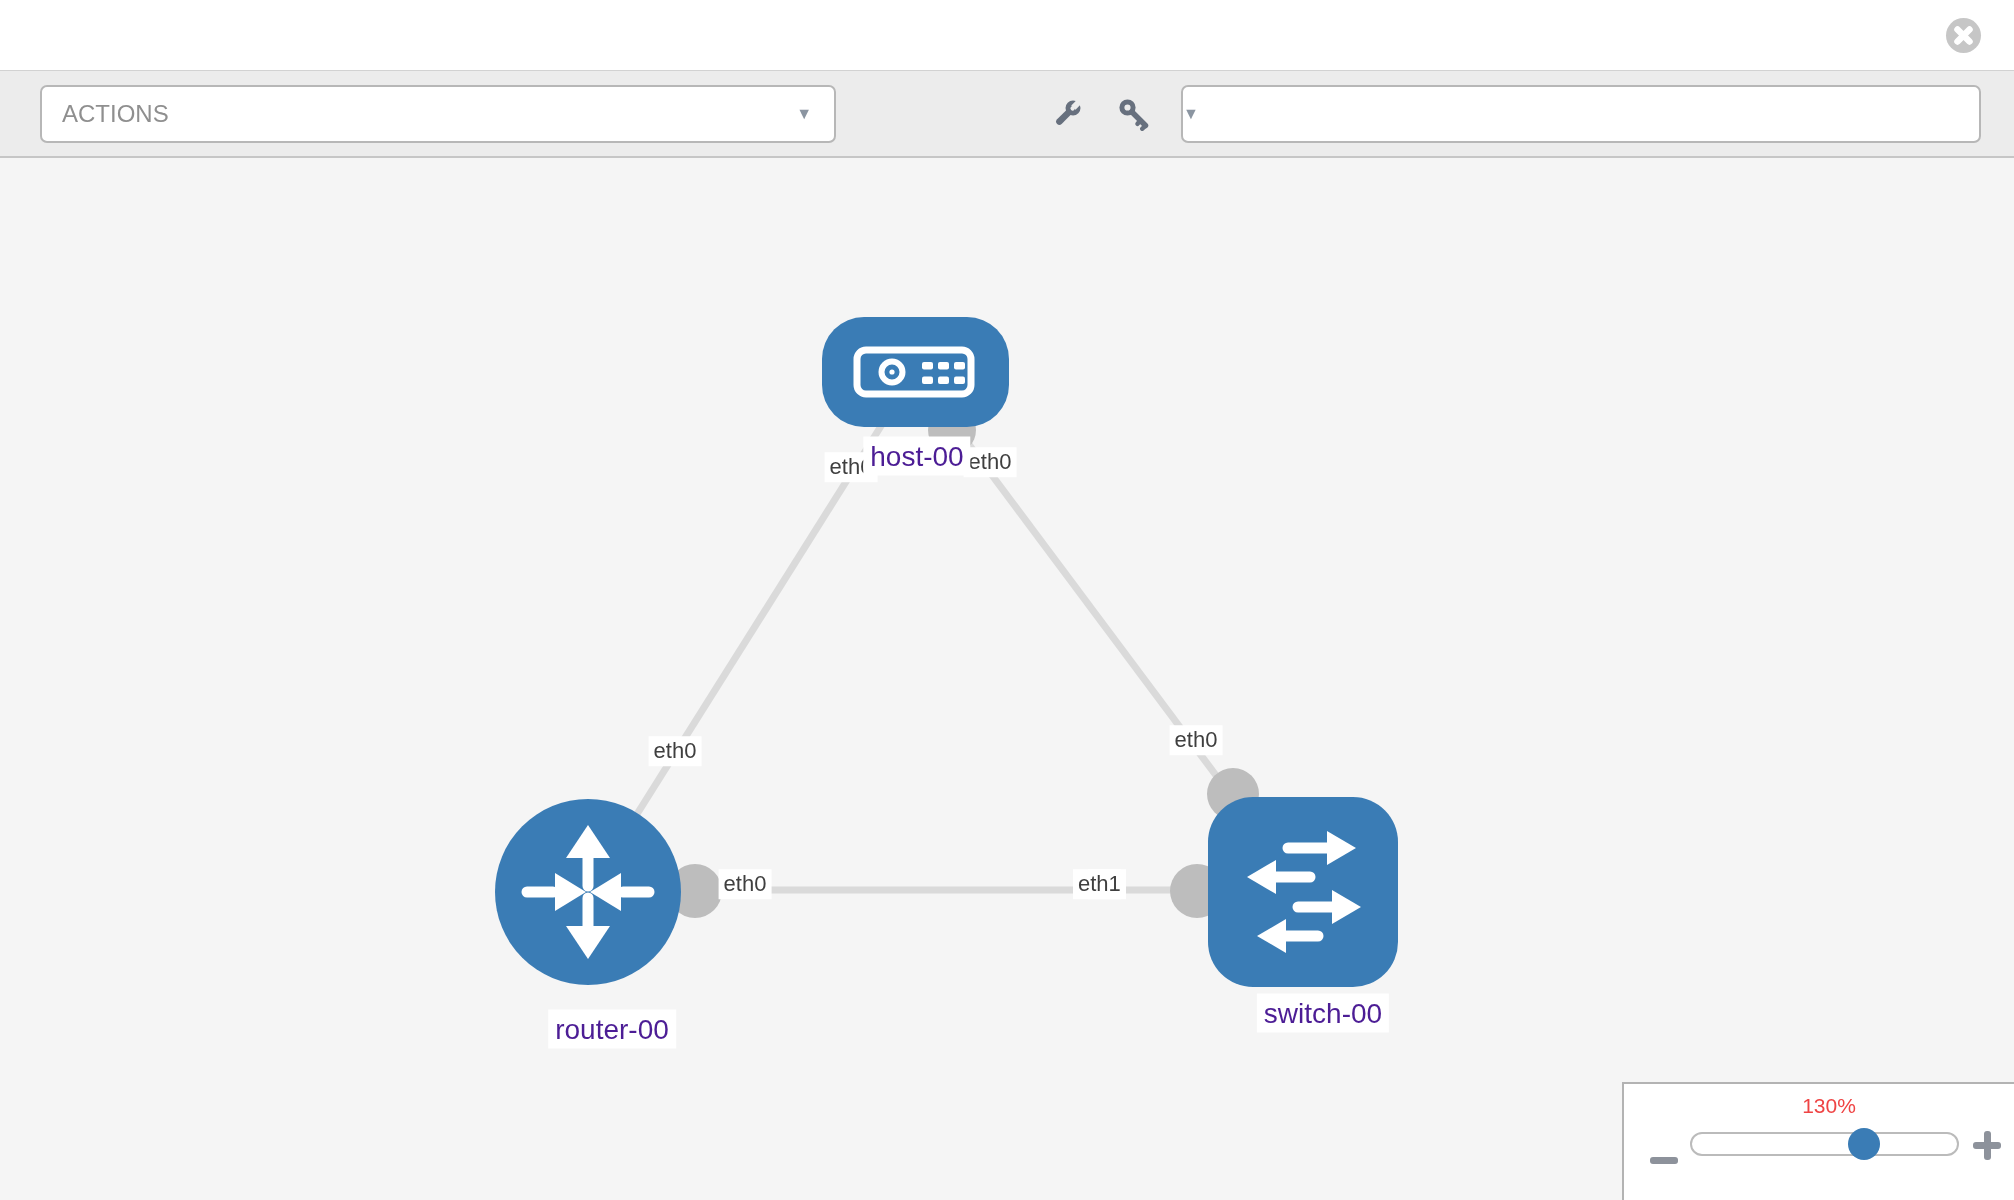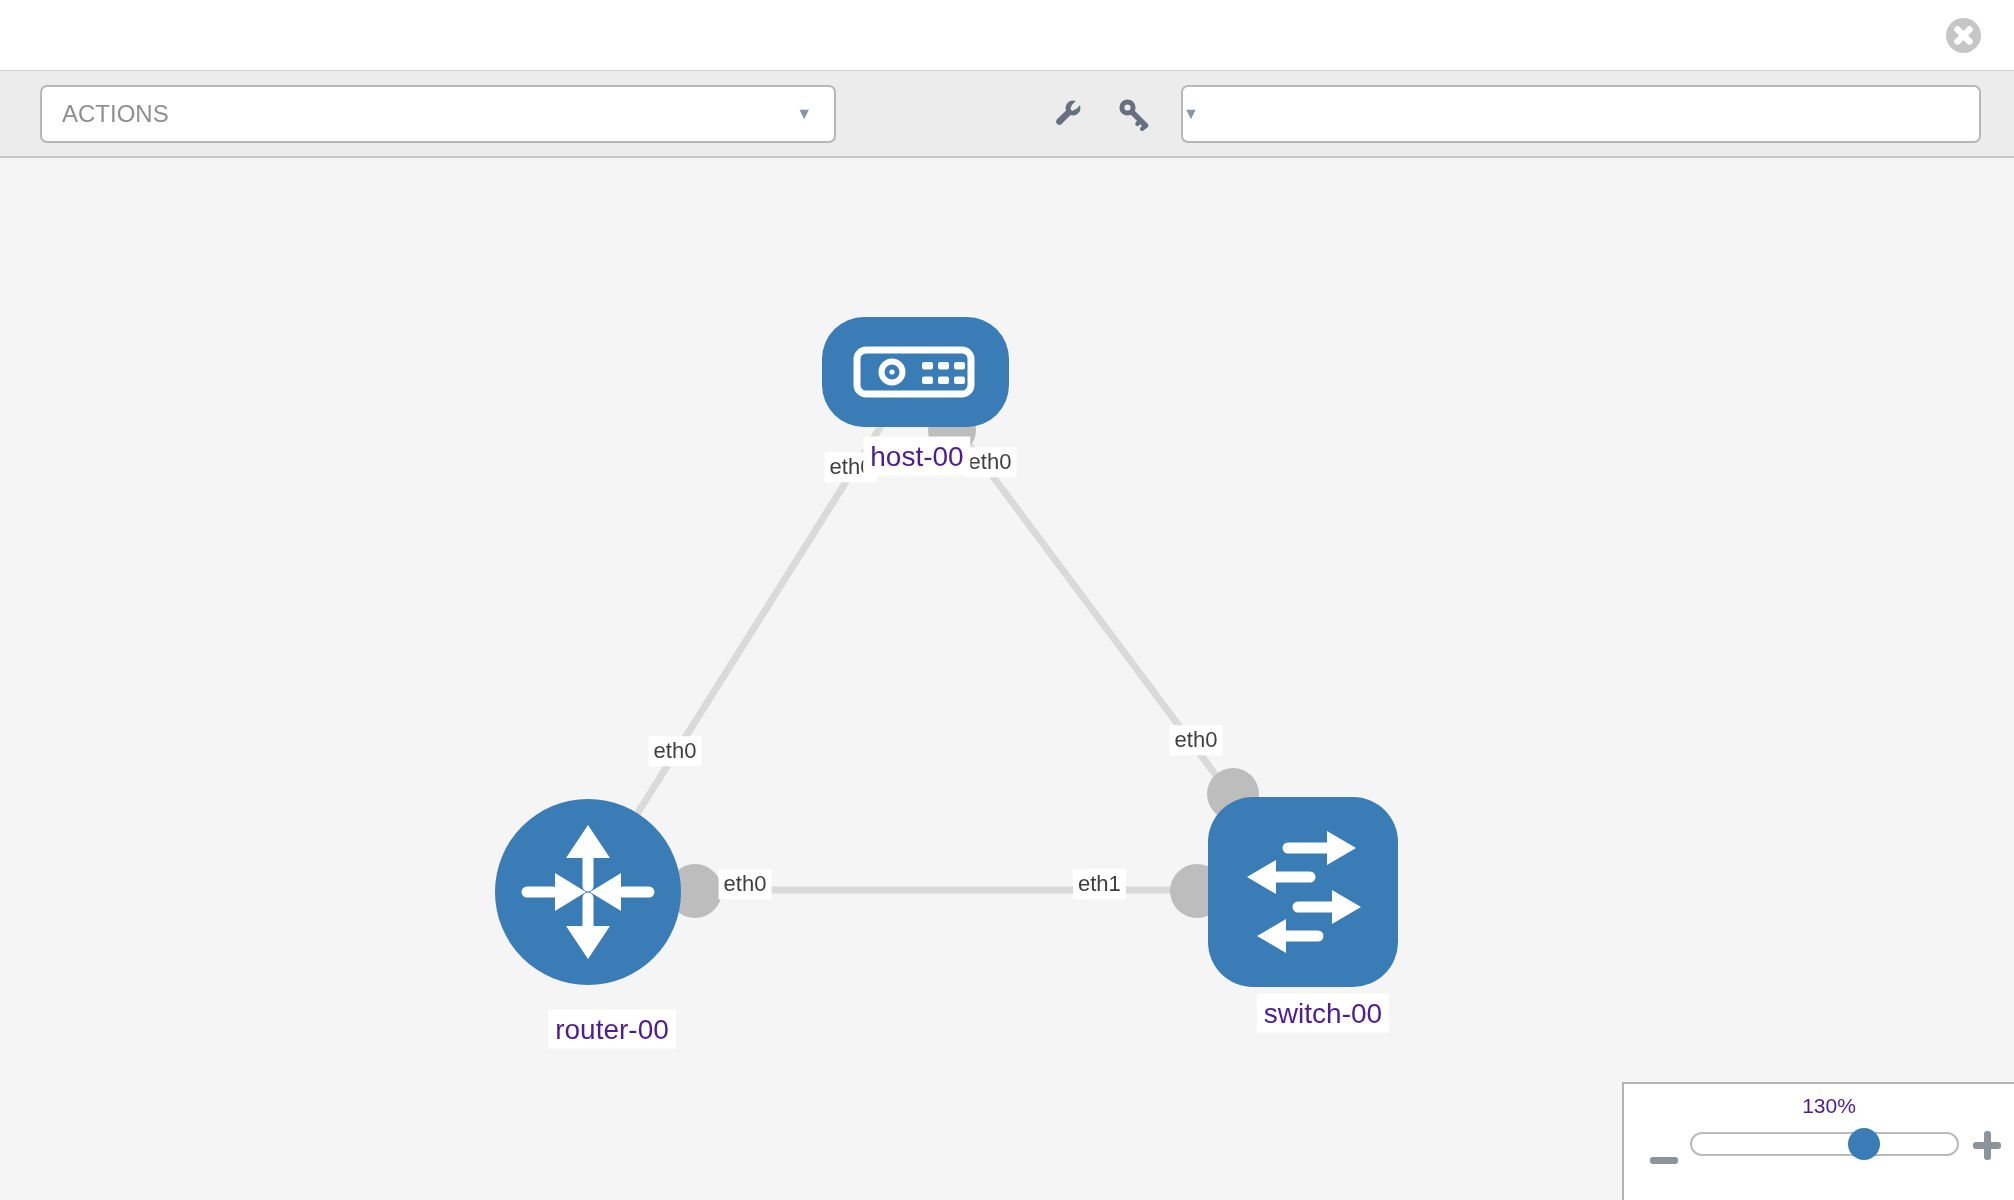--- a/index.html
+++ b/index.html
@@ -50,21 +50,21 @@
   .chip.node-name{font-size:28px;color:#4c1d95;padding:2px 7px;}
   .chip.centered{transform:translate(-50%,-50%);}
   .chip.yc{transform:translateY(-50%);}
   
   .zoom-panel{
     position:absolute;left:1622px;top:1082px;width:420px;height:140px;background:#fff;
     border:2px solid #b3b3b3;box-sizing:border-box;z-index:6;
   }
   .zoom-level{
     position:absolute;left:130px;top:10px;width:150px;text-align:center;
-    font-size:21px;color:#4c1d95;
+    font-size:21px;color:#ef4444;
   }
   .zbar{position:absolute;background:#8d929b;border-radius:3px;}
   .zoom-minus{left:26px;top:56px;width:28px;height:40px;cursor:pointer;position:absolute;}
   .zoom-minus .zbar{left:0;top:17px;width:28px;height:7px;}
   .zoom-plus{left:349px;top:41px;width:28px;height:40px;cursor:pointer;position:absolute;}
   .zoom-plus .zbar.h{left:0;top:17px;width:28px;height:7px;}
   .zoom-plus .zbar.v{left:10.5px;top:6px;width:7px;height:29px;}
   .zoom-track{
     position:absolute;left:66px;top:48px;width:269px;height:24px;border:2px solid #bbbbbb;
     border-radius:14px;background:#fff;box-sizing:border-box;cursor:pointer;

